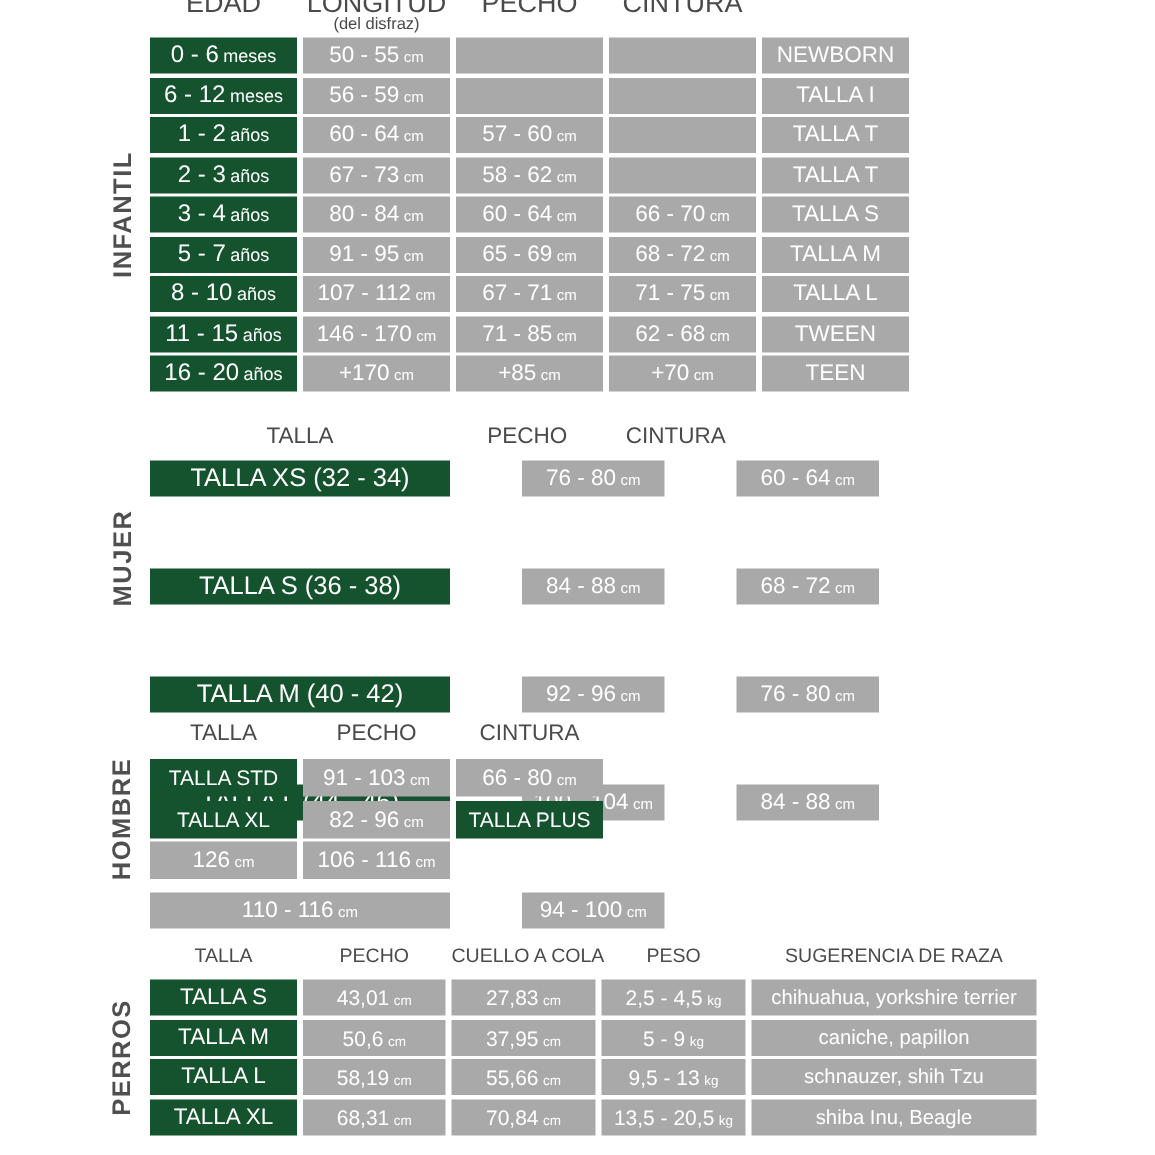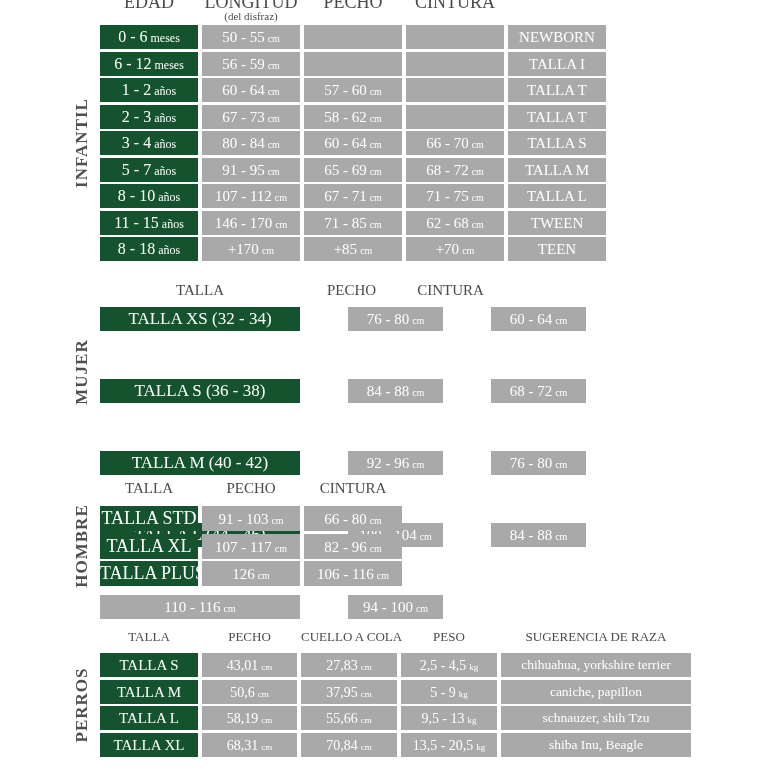--- a/index.html
+++ b/index.html
@@ -1,17 +1,17 @@
 <!DOCTYPE html>
 <html><head>
 <meta charset="utf-8">
 <style>
   html,body{margin:0;padding:0;background:#fff;}
   #page{position:relative;width:770px;height:770px;overflow:hidden;background:#fff;
-        font-family:Liberation Serif, serif;}
+        font-family:Liberation Sans, sans-serif;}
   
   .vlabel{position:absolute;display:flex;align-items:center;justify-content:center;}
   .vlabel span{transform:rotate(-90deg);white-space:nowrap;font-weight:bold;
                font-size:17px;letter-spacing:1px;color:#4f4f4f;}
   
   .colhead{position:absolute;text-align:center;color:#4a4a4a;white-space:nowrap;}
   .h-big{font-size:18px;line-height:18px;}
   .h-sub{font-size:11px;line-height:11px;}
   .h-med{font-size:15px;line-height:15px;}
   .h-sml{font-size:13px;line-height:13px;}
@@ -22,21 +22,21 @@
   .light{background:#a9a9a9;}
   .val{font-size:15px;}
   .unit{font-size:10px;margin-left:3px;}
   
   #tbl-infantil{grid-template-columns:98px 98px 98px 98px 98px;grid-auto-rows:24px;--rh:24px;}
   #tbl-infantil .dark .val{font-size:16px;}
   #tbl-infantil .dark .unit{font-size:12px;}
   #tbl-mujer{grid-template-columns:200px 95px 95px;grid-auto-rows:24px;gap:48px;--rh:24px;}
   #tbl-mujer .dark{font-size:17px;}
   #tbl-hombre{grid-template-columns:98px 98px 98px;grid-auto-rows:25px;--rh:25px;}
-  #tbl-hombre .dark{font-size:18px;}
+  #tbl-hombre .dark{font-size:14px;}
   #tbl-perros{grid-template-columns:98px 95px 96px 96px 190px;grid-auto-rows:24px;--rh:24px;}
   #tbl-perros .dark{font-size:15px;}
   #tbl-perros .val{font-size:14px;}
   #tbl-perros .unit{font-size:9px;}
   #tbl-perros .raza{font-size:13.5px;}
 </style>
 </head>
 <body>
 
 <div id="page">
@@ -95,21 +95,21 @@
     <div class="cell light"><span class="val">67 - 71</span><span class="unit">cm</span></div>
     <div class="cell light"><span class="val">71 - 75</span><span class="unit">cm</span></div>
     <div class="cell light"><span class="val">TALLA L</span></div>
 
     <div class="cell dark"><span class="val">11 - 15</span><span class="unit">años</span></div>
     <div class="cell light"><span class="val">146 - 170</span><span class="unit">cm</span></div>
     <div class="cell light"><span class="val">71 - 85</span><span class="unit">cm</span></div>
     <div class="cell light"><span class="val">62 - 68</span><span class="unit">cm</span></div>
     <div class="cell light"><span class="val">TWEEN</span></div>
 
-    <div class="cell dark"><span class="val">8 - 18</span><span class="unit">años</span></div>
+    <div class="cell dark"><span class="val">16 - 20</span><span class="unit">años</span></div>
     <div class="cell light"><span class="val">+170</span><span class="unit">cm</span></div>
     <div class="cell light"><span class="val">+85</span><span class="unit">cm</span></div>
     <div class="cell light"><span class="val">+70</span><span class="unit">cm</span></div>
     <div class="cell light"><span class="val">TEEN</span></div>
   </div>
 
   <div class="colhead h-med" style="left:100px;top:283px;width:200px;">TALLA</div>
   <div class="colhead h-med" style="left:304px;top:283px;width:95px;">PECHO</div>
   <div class="colhead h-med" style="left:403px;top:283px;width:95px;">CINTURA</div>
 
@@ -145,21 +145,20 @@
   <div class="vlabel" style="left:66px;top:506px;width:32px;height:80px;">
     <span>HOMBRE</span>
   </div>
 
   <div class="tbl" id="tbl-hombre" style="left:100px;top:506px;">
     <div class="cell dark"><span>TALLA STD</span></div>
     <div class="cell light"><span class="val">91 - 103</span><span class="unit">cm</span></div>
     <div class="cell light"><span class="val">66 - 80</span><span class="unit">cm</span></div>
 
     <div class="cell dark"><span>TALLA XL</span></div>
-    <div class="cell light"><span class="val">107 - 117</span><span class="unit">cm</span></div>
     <div class="cell light"><span class="val">82 - 96</span><span class="unit">cm</span></div>
 
     <div class="cell dark"><span>TALLA PLUS</span></div>
     <div class="cell light"><span class="val">126</span><span class="unit">cm</span></div>
     <div class="cell light"><span class="val">106 - 116</span><span class="unit">cm</span></div>
   </div>
 
   <div class="colhead h-sml" style="left:100px;top:630px;width:98px;">TALLA</div>
   <div class="colhead h-sml" style="left:202px;top:630px;width:95px;">PECHO</div>
   <div class="colhead h-sml" style="left:301px;top:630px;width:96px;">CUELLO A COLA</div>

